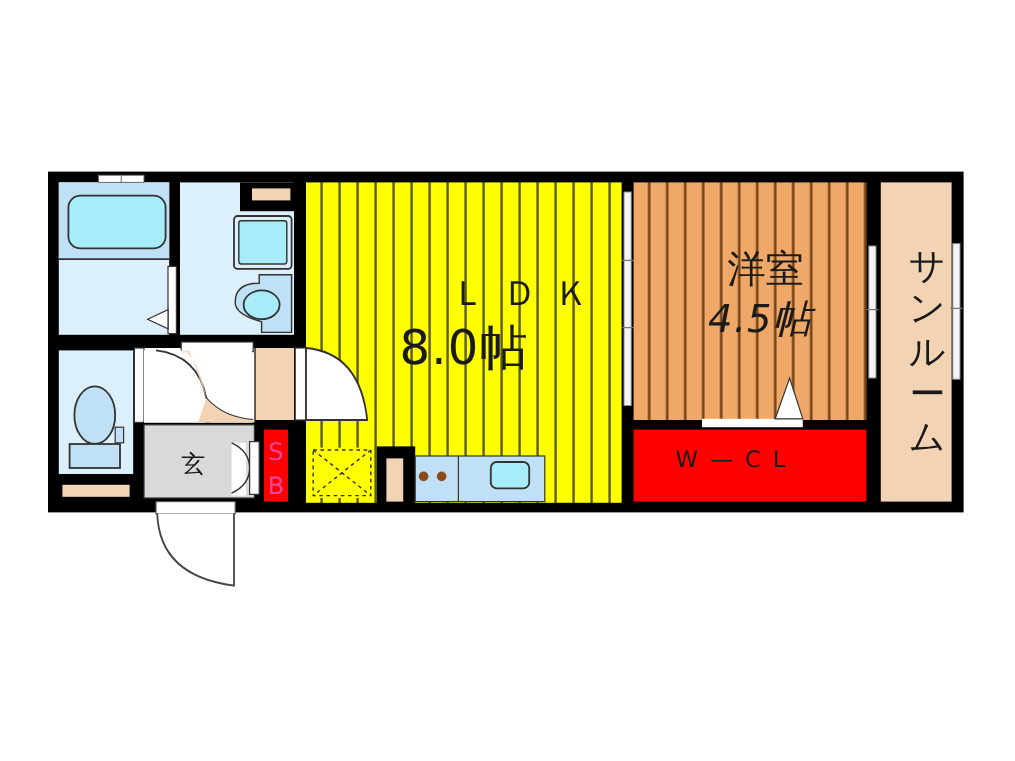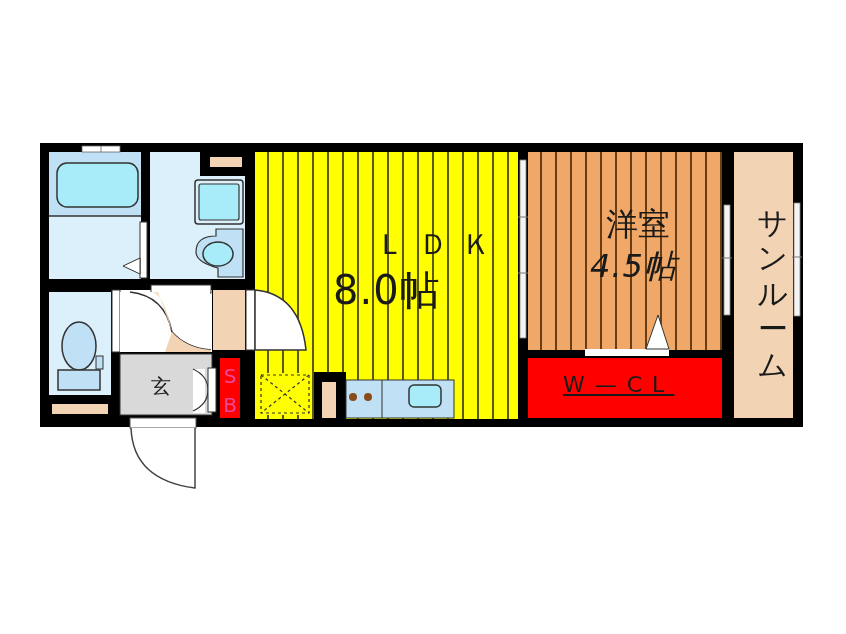--- a/index.html
+++ b/index.html
@@ -3,21 +3,21 @@
 <meta charset="utf-8">
 <style>
   html, body { margin: 0; padding: 0; background: #ffffff; }
   body { width: 846px; height: 634px; position: relative; overflow: hidden; font-family: "DejaVu Sans", sans-serif; }
   #plan { position: absolute; left: 0; top: 0; width: 846px; height: 634px; }
   .label { position: absolute; color: #1a1a1a; font-family: "DejaVu Sans", sans-serif; white-space: nowrap; line-height: 1; }
   .ldk-name { left: 336px; top: 230px; font-size: 29px; letter-spacing: 14px; margin-left: 40px; }
   .ldk-size { left: 333px; top: 270px; font-size: 40px; letter-spacing: 1px; }
   .yo-name { left: 606px; top: 208px; font-size: 32px; }
   .yo-size { left: 590px; top: 250px; font-size: 32px; letter-spacing: 1px; font-style: italic; }
-  .wcl { left: 563px; top: 374px; font-size: 22px; letter-spacing: 10px; text-decoration: underline; }
+  .wcl { left: 563px; top: 374px; font-size: 19px; letter-spacing: 10px; }
   .sun { left: 752px; top: 205px; font-size: 30px; width: 36px; white-space: normal; word-break: break-all; line-height: 1.18; text-align: right; }
   .genkan { left: 151px; top: 376px; font-size: 20px; }
   .sb { left: 223px; top: 362px; font-size: 20px; color: #ec4899; width: 14px; text-align: center; line-height: 1.45; white-space: normal; word-break: break-all; }
 </style>
 </head>
 <body>
 
 <svg id="plan" viewBox="0 0 846 634" xmlns="http://www.w3.org/2000/svg">
   <defs>
     <pattern id="ldkStripes" x="0" y="0" width="15" height="10" patternUnits="userSpaceOnUse">

